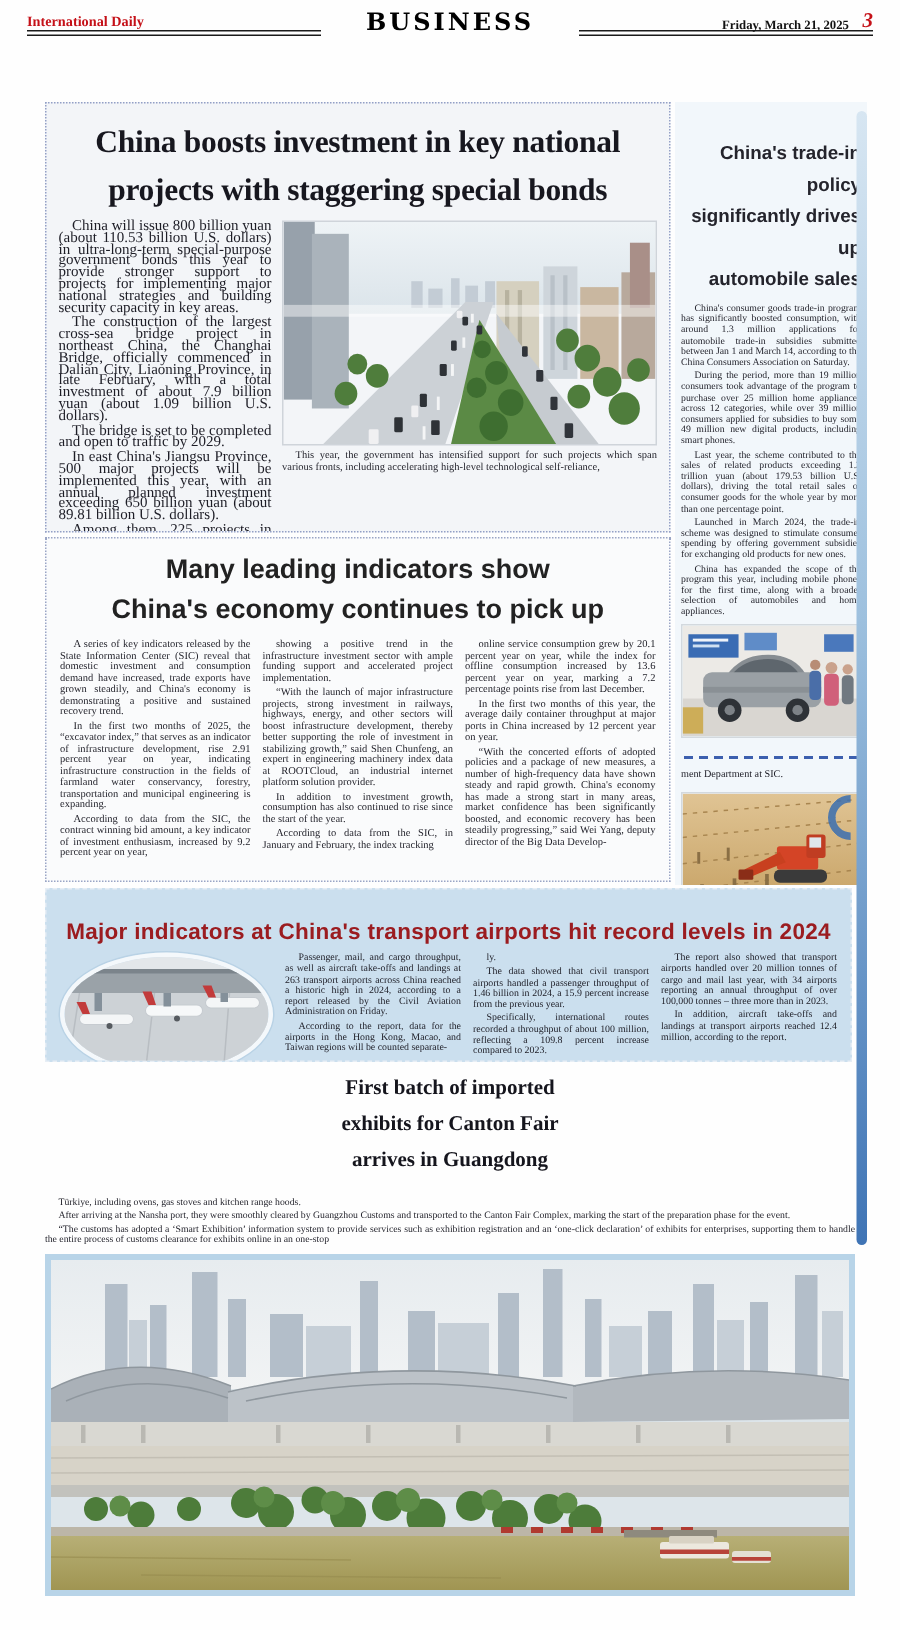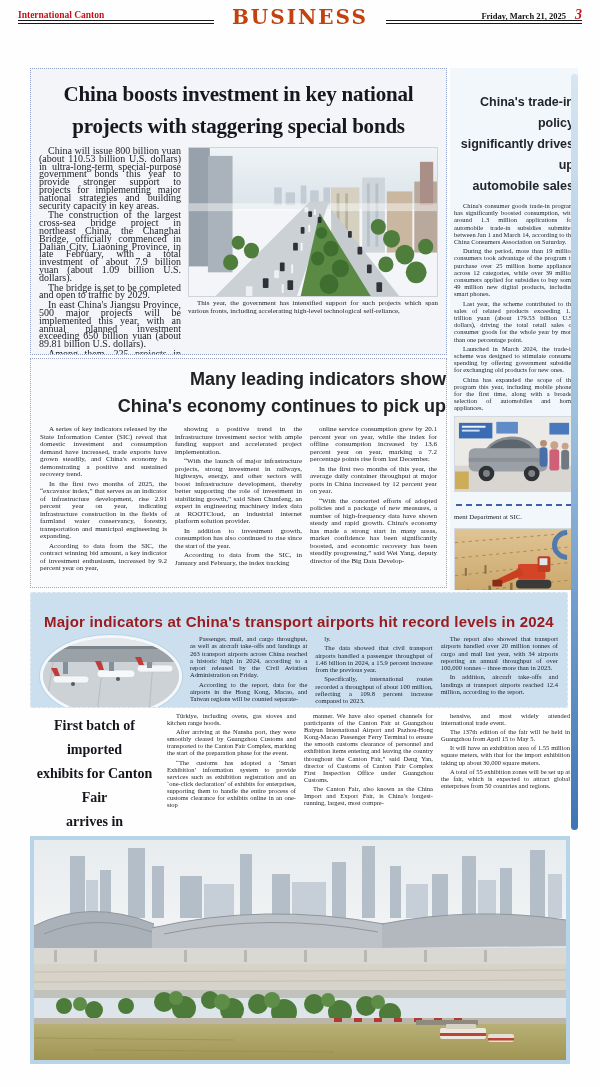--- a/index.html
+++ b/index.html
@@ -2,21 +2,21 @@
 <html><head>
 <meta charset="utf-8">
 <style>
   html,body{margin:0;padding:0;background:#ffffff;}
   .page{position:relative;width:600px;height:1087px;background:#fefefe;overflow:hidden;
         font-family:"Liberation Serif",serif;color:#1d1d26;}
   
   .masthead{position:absolute;left:18px;right:18px;top:4px;height:34px;}
   .pub-name{position:absolute;left:0;top:6px;font-size:9.5px;font-weight:bold;color:#c51118;}
   .section-title{position:absolute;left:50%;transform:translateX(-50%);top:1px;
-        font-family:"DejaVu Serif",serif;font-size:20px;font-weight:bold;letter-spacing:2px;color:#c2410c;}
+        font-family:"DejaVu Serif",serif;font-size:16px;font-weight:bold;letter-spacing:2px;color:#000000;}
   .mast-date{position:absolute;right:16px;top:7px;font-size:8.5px;font-weight:bold;color:#111;}
   .page-num{position:absolute;right:0;top:3px;font-size:14px;font-weight:bold;font-style:italic;color:#c51118;}
   .rule{position:absolute;top:16px;height:2px;border-top:1px solid #1a1a1a;border-bottom:1px solid #1a1a1a;}
   .rule-left{left:0;width:calc(50% - 86px);}
   .rule-right{right:0;width:calc(50% - 86px);}
   
   .bodytext p{margin:0 0 2px 0;text-indent:9px;text-align:justify;}
   
   .lead-box{position:absolute;left:30px;top:68px;width:417px;height:287px;box-sizing:border-box;
         background:#f3f5f8;border:1px dotted #93a0c6;overflow:hidden;}
@@ -40,51 +40,51 @@
   .sidebar-cont{font-size:6.8px;line-height:8px;}
   .excavator-photo{width:100%;height:82px;margin-top:7px;border:1px solid #d3d9de;box-sizing:border-box;}
   
   .edge-bar{position:absolute;left:571px;top:74px;width:7px;height:756px;
         background:linear-gradient(180deg,#d7e6f2 0%,#9dc0de 45%,#3f74b5 100%);border-radius:4px;}
   .edge-arc{position:absolute;left:552px;top:530px;width:20px;height:20px;border:5px solid #3b6fb0;
         border-radius:50%;border-right-color:transparent;border-top-color:transparent;transform:rotate(45deg);opacity:.85;}
   
   .econ-box{position:absolute;left:30px;top:358px;width:417px;height:230px;box-sizing:border-box;
         background:#fafbfc;border:1px dotted #9aa5c5;overflow:hidden;}
-  .econ-headline{margin-top:7px;text-align:right;font-family:"Liberation Sans",sans-serif;
+  .econ-headline{margin-top:7px;text-align:center;font-family:"Liberation Sans",sans-serif;
         font-size:18px;line-height:27px;font-weight:600;color:#222;}
   .econ-cols{display:flex;gap:8px;padding:6px 9px 0 9px;font-size:7px;line-height:7.5px;}
   .econ-col{flex:1;min-width:0;}
   
   .air-box{position:absolute;left:30px;top:592px;width:538px;height:116px;box-sizing:border-box;
         background:#cbdfee;border:1px dashed #e7eef5;overflow:hidden;}
   .air-headline{margin-top:20px;text-align:center;font-family:"Liberation Sans",sans-serif;
         font-size:15px;font-weight:800;letter-spacing:0.2px;color:#9b1c20;}
   .air-row{display:flex;gap:8px;padding:5px 9px 0 9px;align-items:flex-start;}
   .air-photo-wrap{flex:none;width:136px;height:76px;border-radius:50%;overflow:hidden;
         border:3px solid #f4f8fb;box-shadow:0 0 0 1px #b9d2e5;}
   .air-col{flex:1;min-width:0;font-size:6.6px;line-height:7.3px;}
   
   .canton{position:absolute;left:30px;top:712px;width:540px;height:121px;overflow:hidden;}
-  .canton-cols{display:flex;gap:8px;height:100%;}
+  .canton-cols{display:flex;gap:8px;height:100%;flex-direction:column;}
   .canton-col{flex:1;min-width:0;font-size:6.5px;line-height:7.1px;}
   .canton-headline{text-align:center;font-weight:bold;font-size:14px;line-height:24px;
         margin:2px 0 4px 0;color:#15151d;}
   .canton-photo-wrap{position:absolute;left:30px;top:836px;width:540px;height:228px;box-sizing:border-box;
         border:4px solid #b8d4e8;overflow:hidden;background:#dde5ea;}
   .canton-photo-wrap svg{display:block;width:100%;height:100%;}
   svg{display:block;}
 </style>
 </head>
 <body>
 
 <div class="page">
 
   <div class="masthead">
-    <div class="pub-name">International Canton</div>
+    <div class="pub-name">International Daily</div>
     <div class="rule rule-left"></div>
     <div class="section-title">BUSINESS</div>
     <div class="rule rule-right"></div>
     <div class="mast-date">Friday, March 21, 2025</div>
     <div class="page-num">3</div>
   </div>
 
   <div class="lead-box">
     <div class="lead-headline">
       <div>China boosts investment in key national</div>

